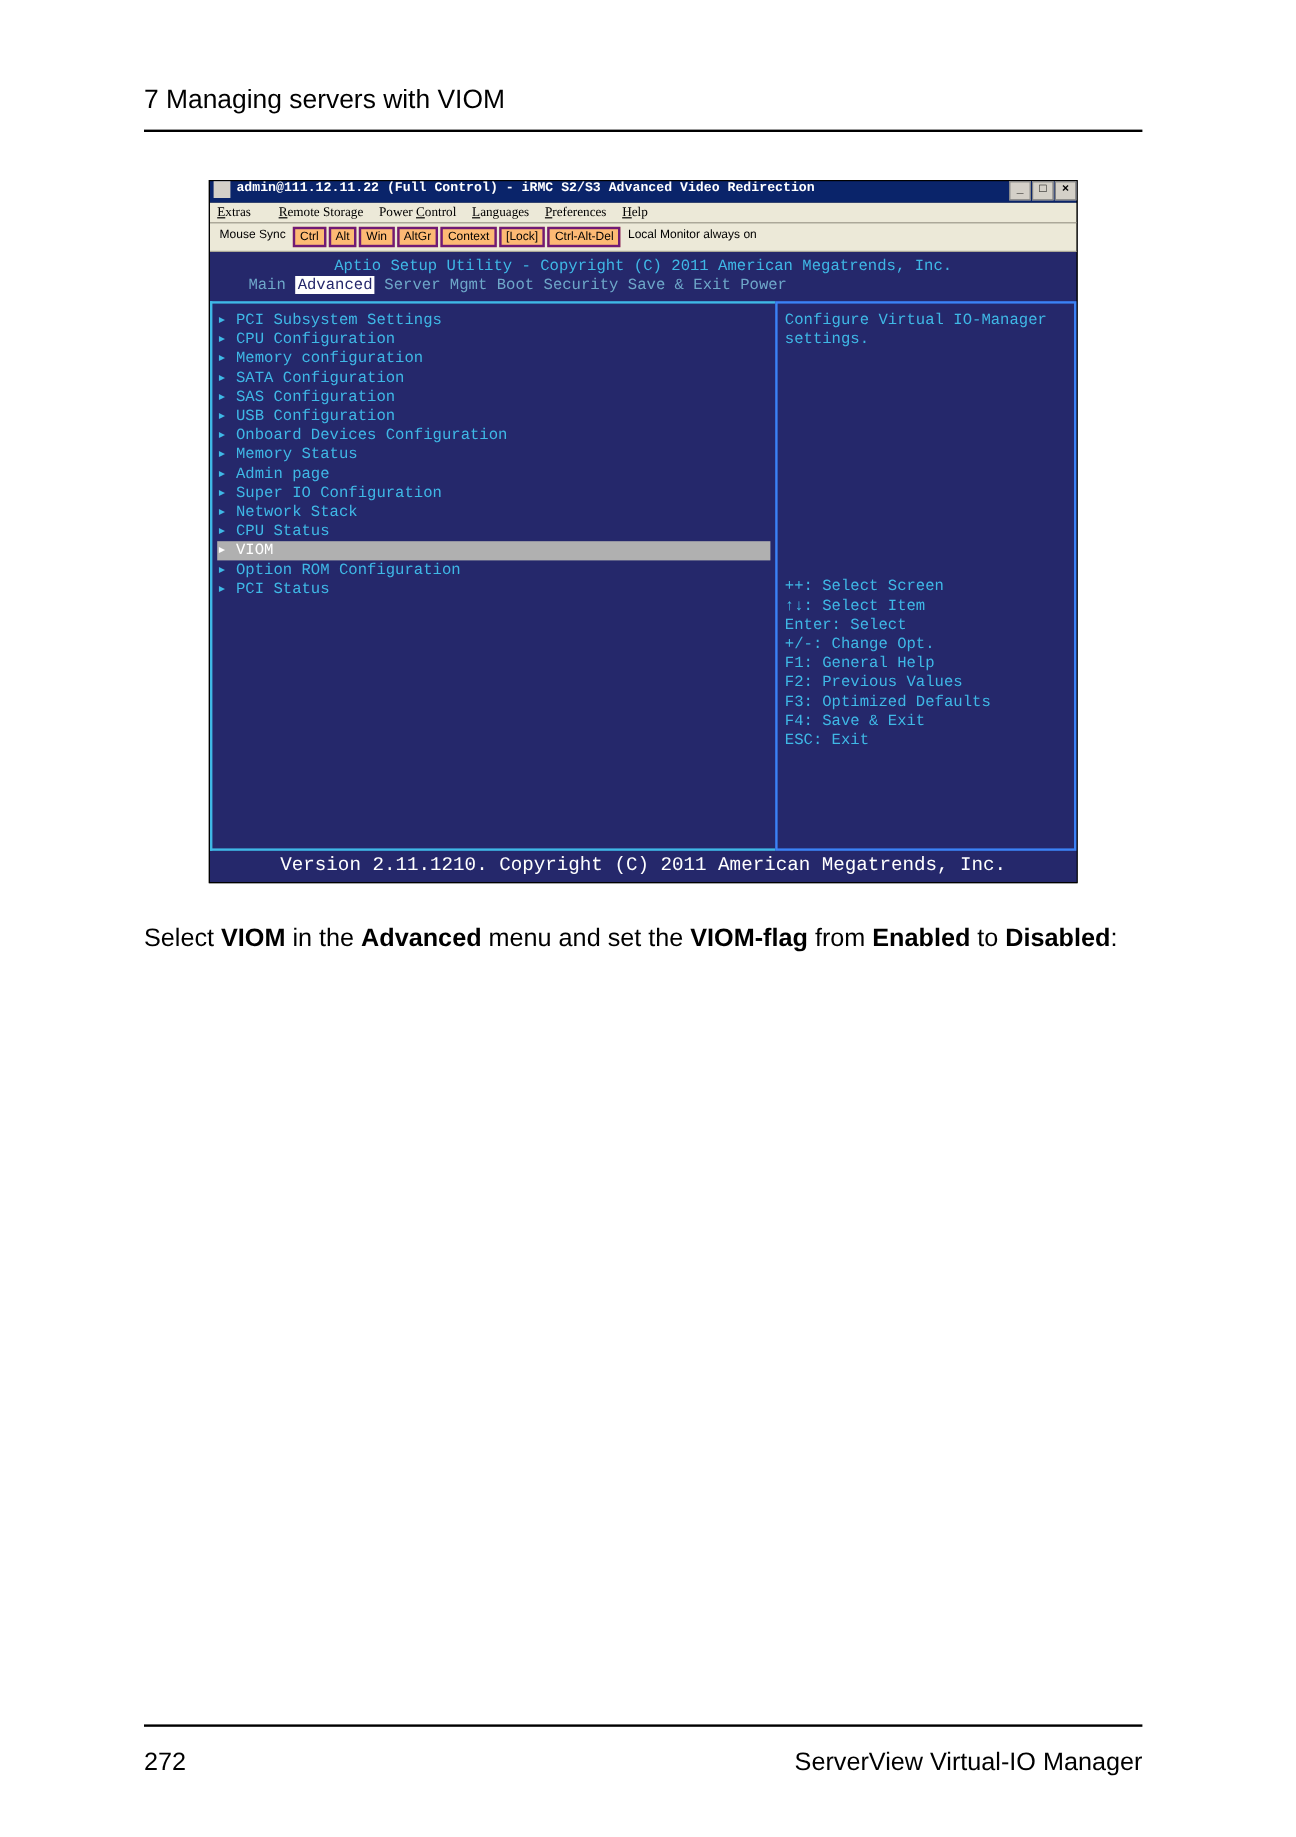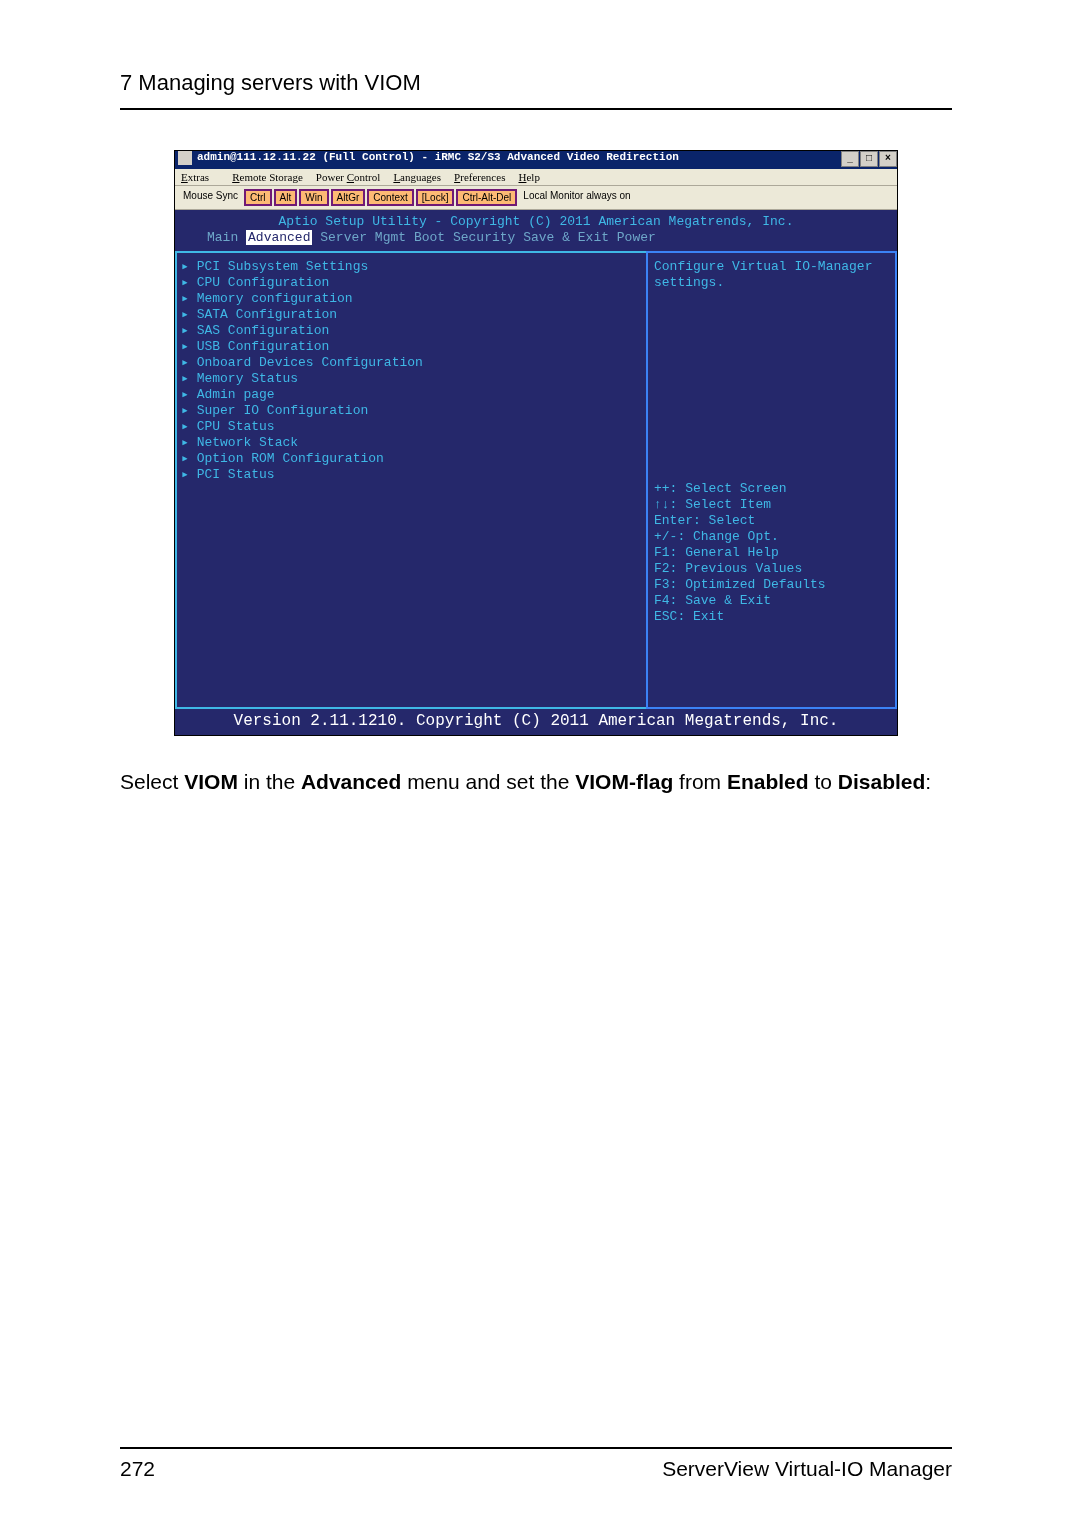--- a/index.html
+++ b/index.html
@@ -109,21 +109,21 @@
   }
   .caption {
     font-size:21px; color:#000; margin-top:32px;
     line-height:1.35;
     font-family: Arial, sans-serif;
   }
   .caption b { font-weight:bold; }
   .page-footer {
     position:absolute; bottom:50px; left:120px; right:120px;
     border-top:2px solid #000;
-    padding-top:8px;
+    padding-top:18px;
     display:flex; justify-content:space-between;
     font-size:21px;
   }
 </style>
 </head>
 <body>
 
 <div class="page">
   <div class="section-header">7 Managing servers with VIOM</div>
 
@@ -176,22 +176,23 @@
             <div class="bios-item"><span class="arrow">▸ </span><span>PCI Subsystem Settings</span></div>
             <div class="bios-item"><span class="arrow">▸ </span><span>CPU Configuration</span></div>
             <div class="bios-item"><span class="arrow">▸ </span><span>Memory configuration</span></div>
             <div class="bios-item"><span class="arrow">▸ </span><span>SATA Configuration</span></div>
             <div class="bios-item"><span class="arrow">▸ </span><span>SAS Configuration</span></div>
             <div class="bios-item"><span class="arrow">▸ </span><span>USB Configuration</span></div>
             <div class="bios-item"><span class="arrow">▸ </span><span>Onboard Devices Configuration</span></div>
             <div class="bios-item"><span class="arrow">▸ </span><span>Memory Status</span></div>
             <div class="bios-item"><span class="arrow">▸ </span><span>Admin page</span></div>
             <div class="bios-item"><span class="arrow">▸ </span><span>Super IO Configuration</span></div>
+            <div class="bios-item"><span class="arrow">▸ </span><span>Network Stack</span></div>
             <div class="bios-item"><span class="arrow">▸ </span><span>CPU Status</span></div>
-            <div class="bios-item"><span class="arrow">▸ </span><span>Network Stack</span></div>
+            <div class="bios-item selected"><span class="arrow">▸ </span><span>VIOM</span></div>
             <div class="bios-item"><span class="arrow">▸ </span><span>Option ROM Configuration</span></div>
             <div class="bios-item"><span class="arrow">▸ </span><span>PCI Status</span></div>
           </div>
         <div class="bios-right">
           <div class="help-line" style="white-space:normal;">Configure Virtual IO-Manager settings.</div>
           <div style="height:190px;"></div>
           <div id="help-lines">
               <div class="help-line">++: Select Screen</div>
               <div class="help-line">↑↓: Select Item</div>
               <div class="help-line">Enter: Select</div>

